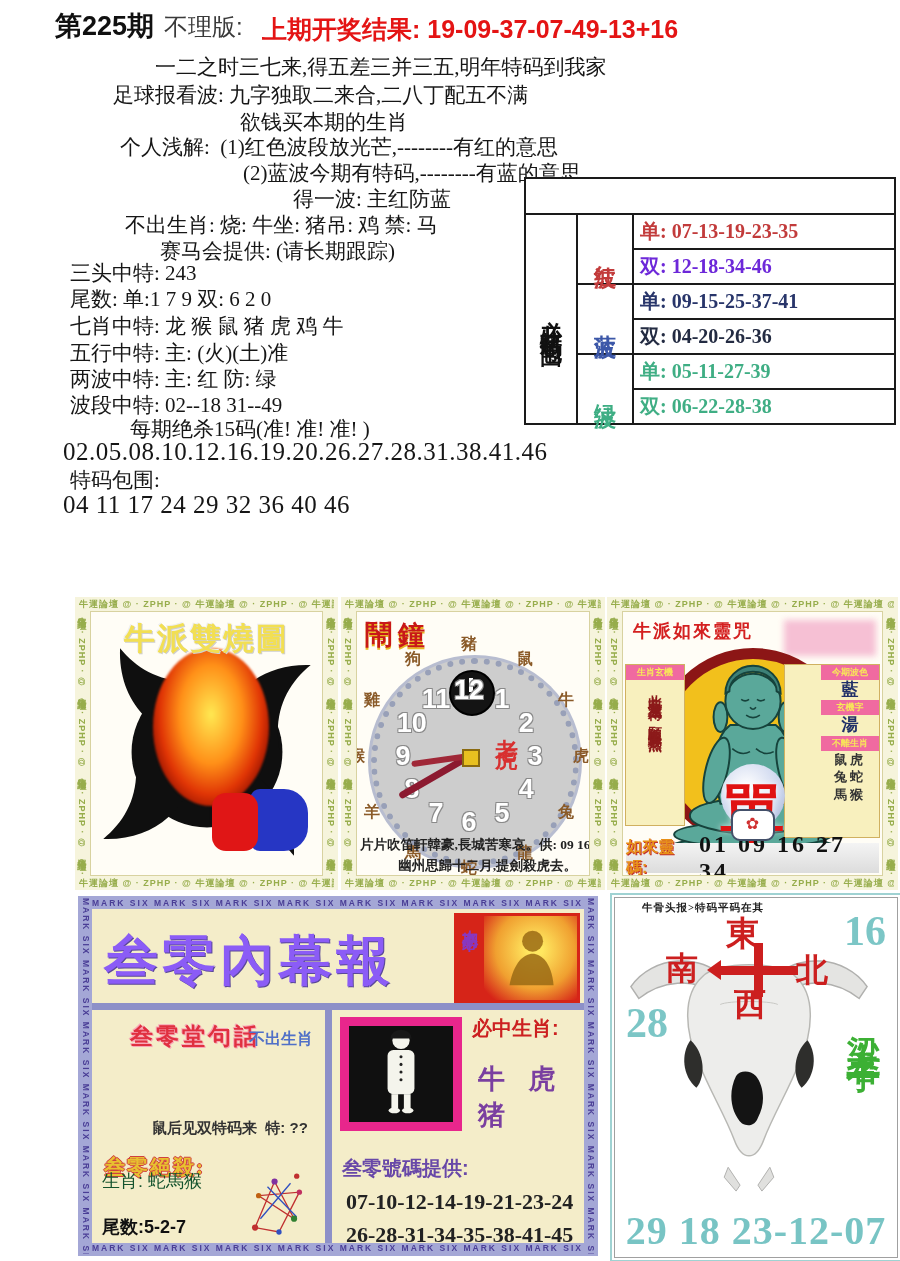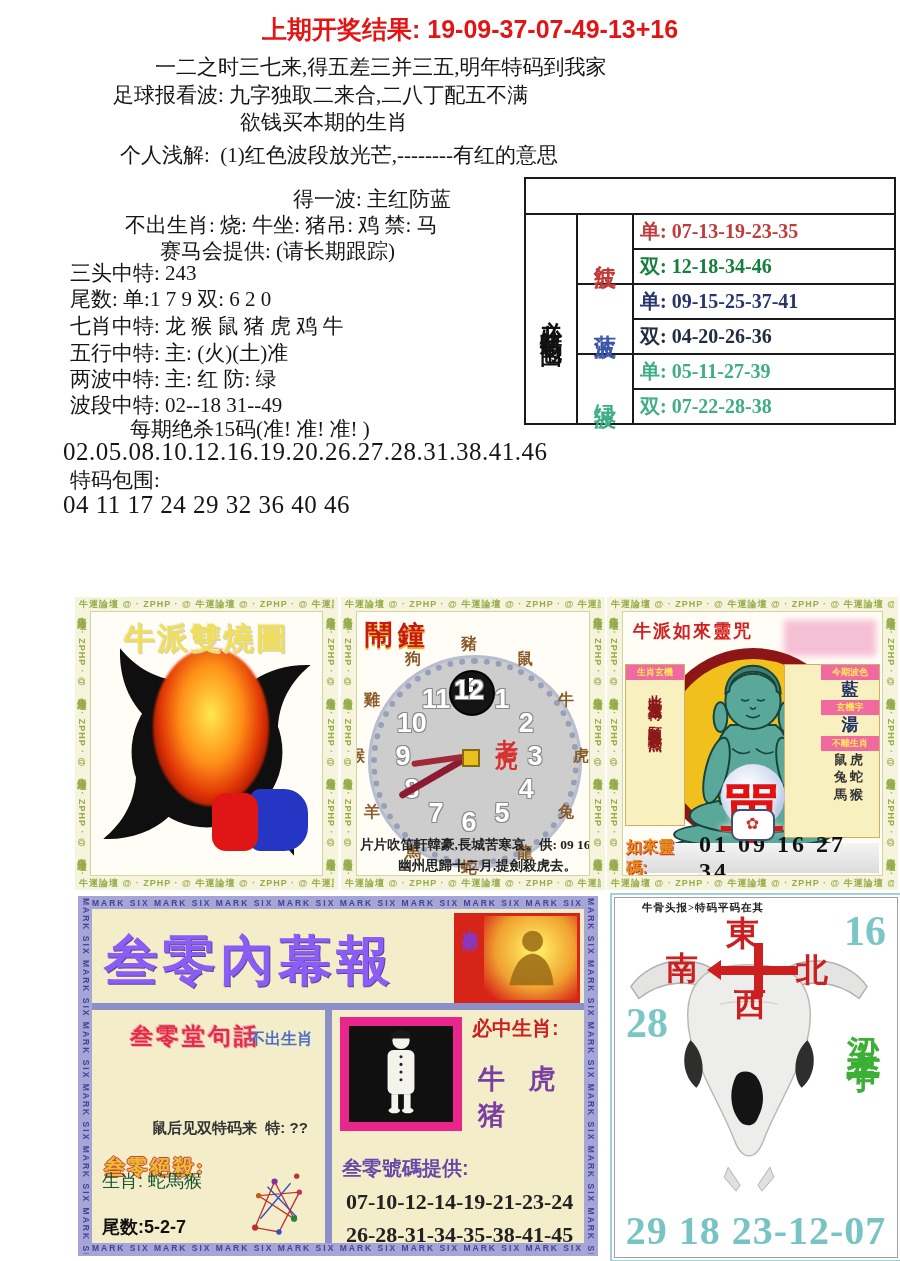--- a/index.html
+++ b/index.html
@@ -156,30 +156,34 @@
       font-size:34px;font-weight:900;color:#3cb034;letter-spacing:9px;z-index:3;}
   .skull-svg{position:absolute;left:12px;top:40px;width:250px;height:268px;z-index:1;}
   .bottom-nums{position:absolute;left:0;right:0;bottom:6px;text-align:center;font-size:40px;font-weight:900;
       color:#78c4c4;letter-spacing:1px;z-index:3;white-space:nowrap;}
 </style>
 </head>
 <body>
 
 <div id="page">
 
+  <div class="hdr-issue sans">
+    <span>第225期</span><span class="hdr-edition">不理版:</span>
+  </div>
   <div class="hdr-result sans">
     <span>上期开奖结果:</span>
     <span>19-09-37-07-49-13+16</span>
   </div>
 
   <div id="notes">
       <div class="note-line" style="left: 155px; top: 53px;">一二之时三七来,得五差三并三五,明年特码到我家</div>
       <div class="note-line" style="left: 113px; top: 81px;">足球报看波: 九字独取二来合,二八丁配五不满</div>
       <div class="note-line" style="left: 240px; top: 108px;">欲钱买本期的生肖</div>
-      <div class="note-line" style="left: 120px; top: 141px;">个人浅解:  (1)红色波段放光芒,--------有红的意思</div>
+      <div class="note-line" style="left: 120px; top: 133px;">个人浅解:  (1)红色波段放光芒,--------有红的意思</div>
+      <div class="note-line" style="left: 243px; top: 159px;">(2)蓝波今期有特码,--------有蓝的意思</div>
       <div class="note-line" style="left: 293px; top: 185px;">得一波: 主红防蓝</div>
       <div class="note-line" style="left: 125px; top: 211px;">不出生肖: 烧: 牛坐: 猪吊: 鸡 禁: 马</div>
       <div class="note-line" style="left: 160px; top: 237px;">赛马会提供: (请长期跟踪)</div>
       <div class="note-line" style="left: 70px; top: 259px;">三头中特: 243</div>
       <div class="note-line" style="left: 70px; top: 285px;">尾数: 单:1 7 9 双: 6 2 0</div>
       <div class="note-line" style="left: 70px; top: 339px;">五行中特: 主: (火)(土)准</div>
       <div class="note-line" style="left: 70px; top: 312px;">七肖中特: 龙 猴 鼠 猪 虎 鸡 牛</div>
       <div class="note-line" style="left: 70px; top: 365px;">两波中特: 主: 红 防: 绿</div>
       <div class="note-line" style="left: 70px; top: 391px;">波段中特: 02--18 31--49</div>
       <div class="note-line" style="left: 130px; top: 415px;">每期绝杀15码(准! 准! 准! )</div>
@@ -192,35 +196,35 @@
     <tbody>
         <tr>
           <td class="empty-cell" colspan="3"></td>
         </tr>
     <tr>
       <td class="vhead" rowspan="6">必开特码包围</td>
       <td class="wave-cell" rowspan="2" style="color: rgb(194, 59, 59);">红波</td>
       <td class="val-cell" style="color: rgb(194, 59, 59);">单: 07-13-19-23-35</td>
     </tr>
     <tr>
-          <td class="val-cell" style="color: #15803d; margin-left: 16px;">双: 12-18-34-46</td>
+          <td class="val-cell" style="color: #6d28d9; margin-left: 16px;">双: 12-18-34-46</td>
         </tr>
     <tr>
       <td class="wave-cell" rowspan="2" style="color: rgb(60, 87, 168);">蓝波</td>
       <td class="val-cell" style="color: rgb(40, 53, 106);">单: 09-15-25-37-41</td>
     </tr>
     <tr>
           <td class="val-cell" style="color: rgb(35, 43, 66);">双: 04-20-26-36</td>
         </tr>
     <tr>
       <td class="wave-cell" rowspan="2" style="color: rgb(63, 174, 132);">绿波</td>
       <td class="val-cell" style="color: rgb(63, 174, 132);">单: 05-11-27-39</td>
     </tr>
     <tr>
-          <td class="val-cell" style="color: rgb(63, 174, 132);">双: 07-22-28-38</td>
+          <td class="val-cell" style="color: rgb(63, 174, 132);">双: 06-22-28-38</td>
         </tr>
   </tbody>
     </table>
 
   <div class="stamp" style="left:75px;top:597px;width:263px;height:293px;">
     <div class="stamp-edge se-top">牛運論壇 @ · ZPHP · @ 牛運論壇 @ · ZPHP · @ 牛運論壇 @ · ZPHP · @ 牛運論壇 @ · ZPHP · @ 牛運論壇 @ · ZPHP · @ 牛運論壇 @ · ZPHP · @ 牛運論壇 @ · ZPHP · @ 牛運論壇 @ · ZPHP · @ 牛運論壇 @ · ZPHP · @ 牛運論壇 @ · ZPHP · @ 牛運論壇 @ · ZPHP · @ 牛運論壇 @ · ZPHP · @ 牛運論壇 @ · ZPHP · @ 牛運論壇 @ · ZPHP · @ </div>
     <div class="stamp-edge se-bottom">牛運論壇 @ · ZPHP · @ 牛運論壇 @ · ZPHP · @ 牛運論壇 @ · ZPHP · @ 牛運論壇 @ · ZPHP · @ 牛運論壇 @ · ZPHP · @ 牛運論壇 @ · ZPHP · @ 牛運論壇 @ · ZPHP · @ 牛運論壇 @ · ZPHP · @ 牛運論壇 @ · ZPHP · @ 牛運論壇 @ · ZPHP · @ 牛運論壇 @ · ZPHP · @ 牛運論壇 @ · ZPHP · @ 牛運論壇 @ · ZPHP · @ 牛運論壇 @ · ZPHP · @ </div>
     <div class="stamp-edge se-left">牛運論壇 @ · ZPHP · @ 牛運論壇 @ · ZPHP · @ 牛運論壇 @ · ZPHP · @ 牛運論壇 @ · ZPHP · @ 牛運論壇 @ · ZPHP · @ 牛運論壇 @ · ZPHP · @ 牛運論壇 @ · ZPHP · @ 牛運論壇 @ · ZPHP · @ 牛運論壇 @ · ZPHP · @ 牛運論壇 @ · ZPHP · @ 牛運論壇 @ · ZPHP · @ 牛運論壇 @ · ZPHP · @ 牛運論壇 @ · ZPHP · @ 牛運論壇 @ · ZPHP · @ </div>
     <div class="stamp-edge se-right">牛運論壇 @ · ZPHP · @ 牛運論壇 @ · ZPHP · @ 牛運論壇 @ · ZPHP · @ 牛運論壇 @ · ZPHP · @ 牛運論壇 @ · ZPHP · @ 牛運論壇 @ · ZPHP · @ 牛運論壇 @ · ZPHP · @ 牛運論壇 @ · ZPHP · @ 牛運論壇 @ · ZPHP · @ 牛運論壇 @ · ZPHP · @ 牛運論壇 @ · ZPHP · @ 牛運論壇 @ · ZPHP · @ 牛運論壇 @ · ZPHP · @ 牛運論壇 @ · ZPHP · @ </div>
     <div class="stamp-inner">

